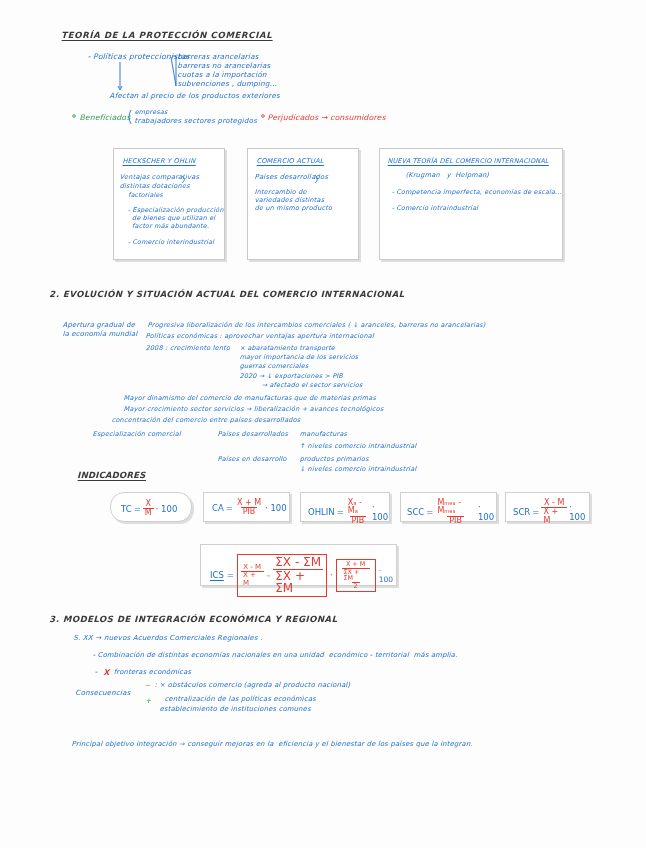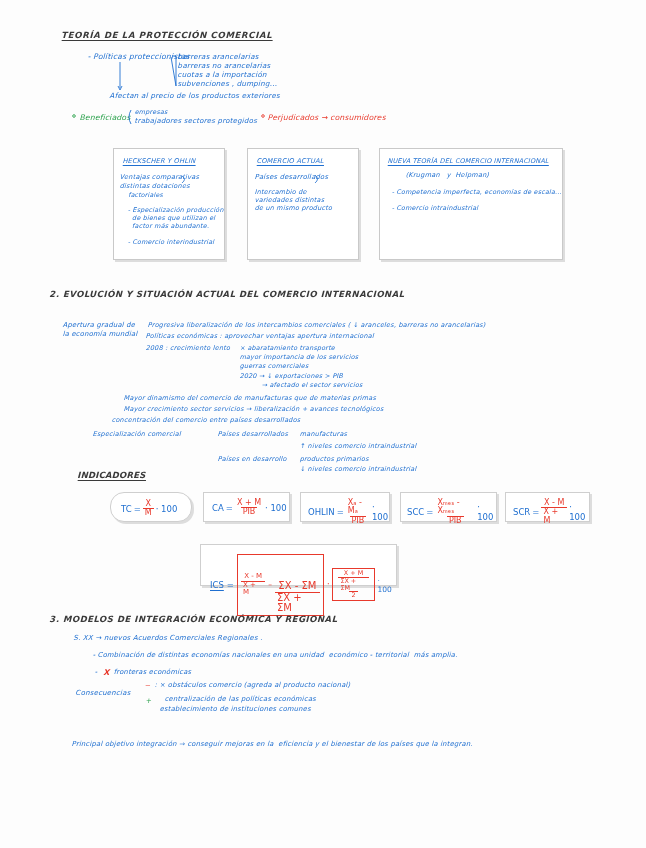--- a/index.html
+++ b/index.html
@@ -199,21 +199,21 @@
       </span>
       <span class="blue">· 100</span>
     </div>
   </div>
 
   <div class="fbox" style="left:400px;top:492px;width:95px;height:28px;">
     <div class="eq" style="position:absolute;left:6px;top:6px;">
       <span class="blue">SCC</span>
       <span class="blue">=</span>
       <span class="fr red fnum">
-        <span class="num">Xₘₑₛ - Xₘₑₛ</span>
+        <span class="num">Mₘₑₛ - Mₘₑₛ</span>
         <span class="den">PIB</span>
       </span>
       <span class="blue">· 100</span>
     </div>
   </div>
 
   <div class="fbox" style="left:505px;top:492px;width:83px;height:28px;">
     <div class="eq" style="position:absolute;left:7px;top:6px;">
       <span class="blue">SCR</span>
       <span class="blue">=</span>
@@ -228,21 +228,21 @@
   <div class="fbox" style="left:200px;top:544px;width:195px;height:40px;">
     <div class="eq" style="position:absolute;left:9px;top:9px;gap:3px;">
       <span class="blue ul">ICS</span>
       <span class="blue">=</span>
       <span class="rbox">
         <span class="fr red" style="font-size:7px;">
           <span class="num">X - M</span>
           <span class="den">X + M</span>
         </span>
         <span class="red" style="font-size:7.5px;padding:0 3px;">–</span>
-        <span class="fr red" style="font-size:10px;margin-top:25px;">
+        <span class="fr red" style="font-size:12px;">
           <span class="num">ΣX - ΣM</span>
           <span class="den">ΣX + ΣM</span>
         </span>
       </span>
       <span class="red" style="font-size:8px;">·</span>
       <span class="rbox">
         <span class="fr red" style="font-size:6.4px;">
           <span class="num">
             <span class="fr red" style="font-size:6.4px;">
               <span class="num">X + M</span>

